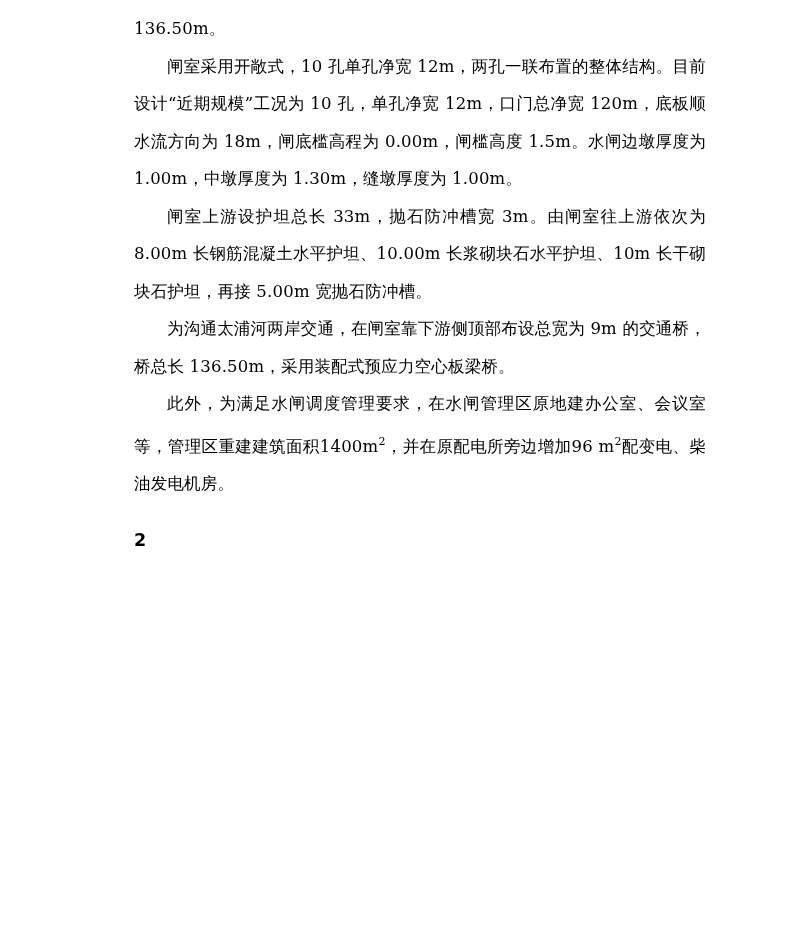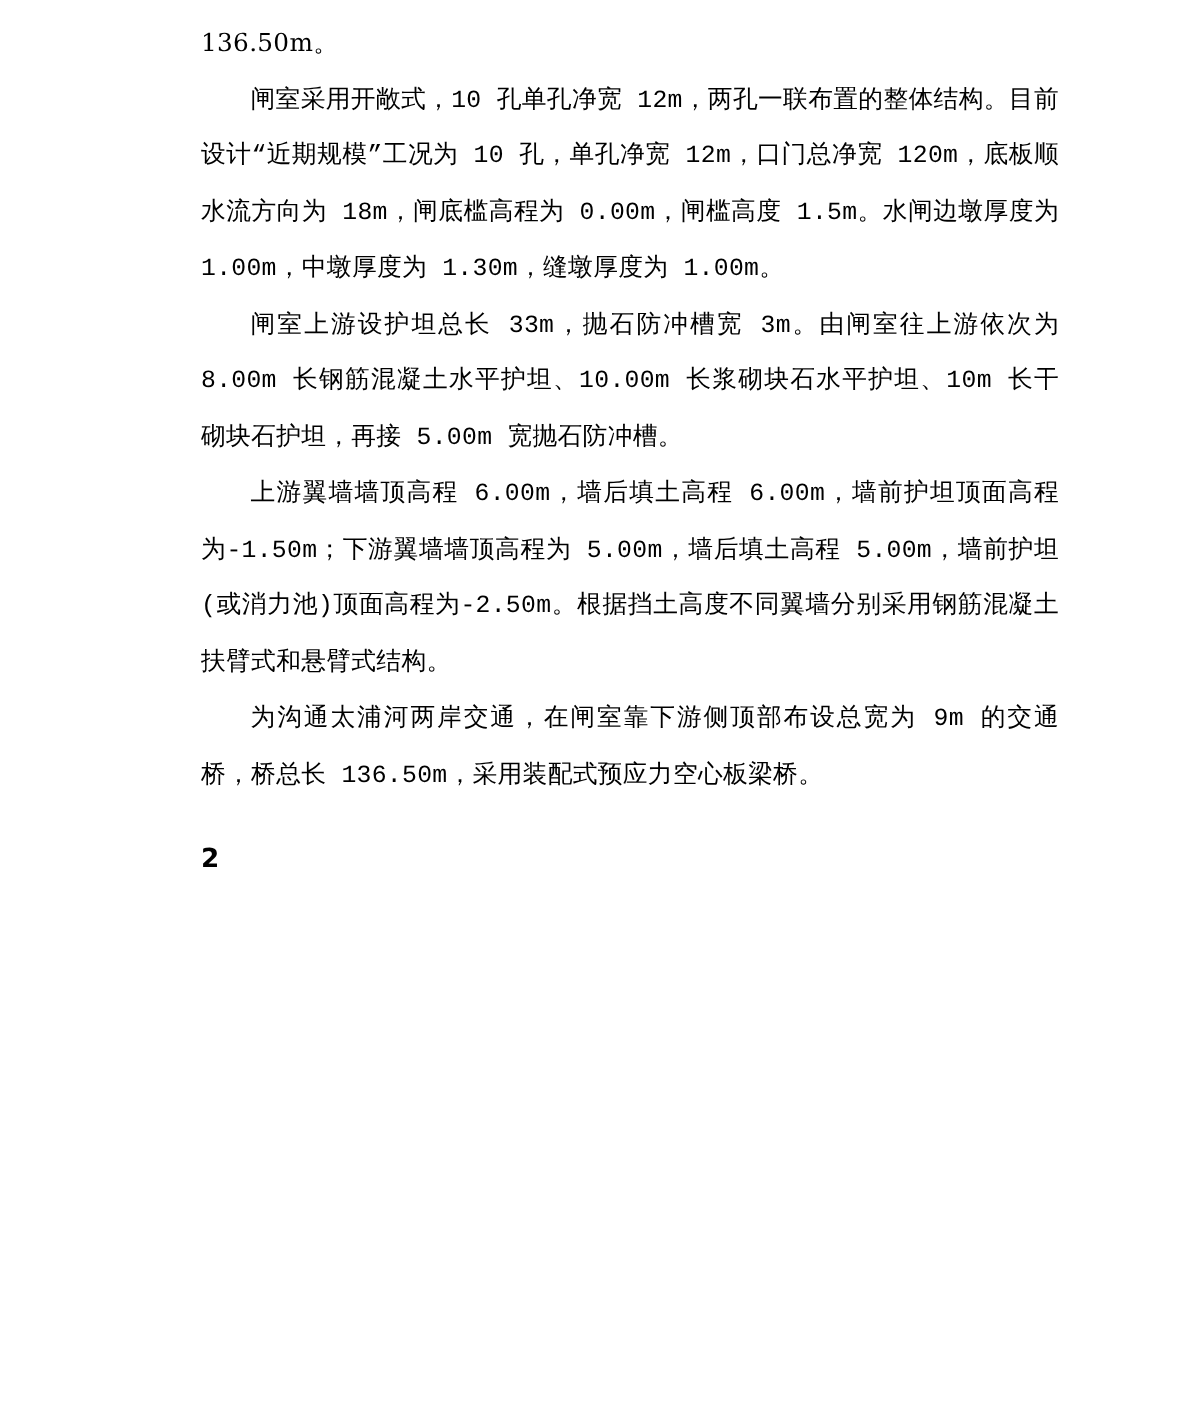--- a/index.html
+++ b/index.html
@@ -30,21 +30,20 @@
     text-justify: inter-ideograph;
     letter-spacing: 0.2px;
   }
   p.para {
     margin: 0;
     text-indent: 0;
   }
   p.indent {
     margin: 0;
     text-indent: 33px;
-    font-family: Liberation Mono, monospace;
   }
   h2.heading1 {
     margin: 0;
     padding-top: 18px;
     font-size: 17.5px;
     line-height: 40px;
     font-weight: bold;
     font-family: "DejaVu Sans", "Liberation Sans", sans-serif;
   }
   h2.heading1 .num,
@@ -65,21 +64,21 @@
 
     <p class="para">136.50m。</p>
 
     <p class="indent">闸室采用开敞式，10 孔单孔净宽 12m，两孔一联布置的整体结构。目前设计“近期规模”工况为 10 孔，单孔净宽 12m，口门总净宽 120m，底板顺水流方向为 18m，闸底槛高程为 0.00m，闸槛高度 1.5m。水闸边墩厚度为 1.00m，中墩厚度为 1.30m，缝墩厚度为 1.00m。</p>
 
 
     <p class="indent">闸室上游设护坦总长 33m，抛石防冲槽宽 3m。由闸室往上游依次为 8.00m 长钢筋混凝土水平护坦、10.00m 长浆砌块石水平护坦、10m 长干砌块石护坦，再接 5.00m 宽抛石防冲槽。</p>
 
 
 
-    <p class="indent">上游翼墙墙顶高程 6.00m，墙后填土高程 6.00m，墙前护坦顶面高程为-1.50m；下游翼墙墙顶高程为 5.00m，墙后填土高程 5.00m，墙前护坦(或消力池)顶面高程为-2.50m。根据挡土高度不同翼墙分别采用钢筋混凝土扶臂式和悬臂式结构。</p>
 
     <p class="indent">为沟通太浦河两岸交通，在闸室靠下游侧顶部布设总宽为 9m 的交通桥，桥总长 136.50m，采用装配式预应力空心板梁桥。</p>
 
+    <p class="indent"><span>此外，为满足水闸调度管理要求，在水闸管理区原地建办公室、会议室等，管理区重建建筑面积1400m</span><span class="sup">2</span><span>，并在原配电所旁边增加96 m</span><span class="sup">2</span><span>配变电、柴油发电机房。</span></p>
 
     <h2 class="heading1"><span class="num">2</span></h2>
 
   </div>
 </div>
 
 </body></html>

